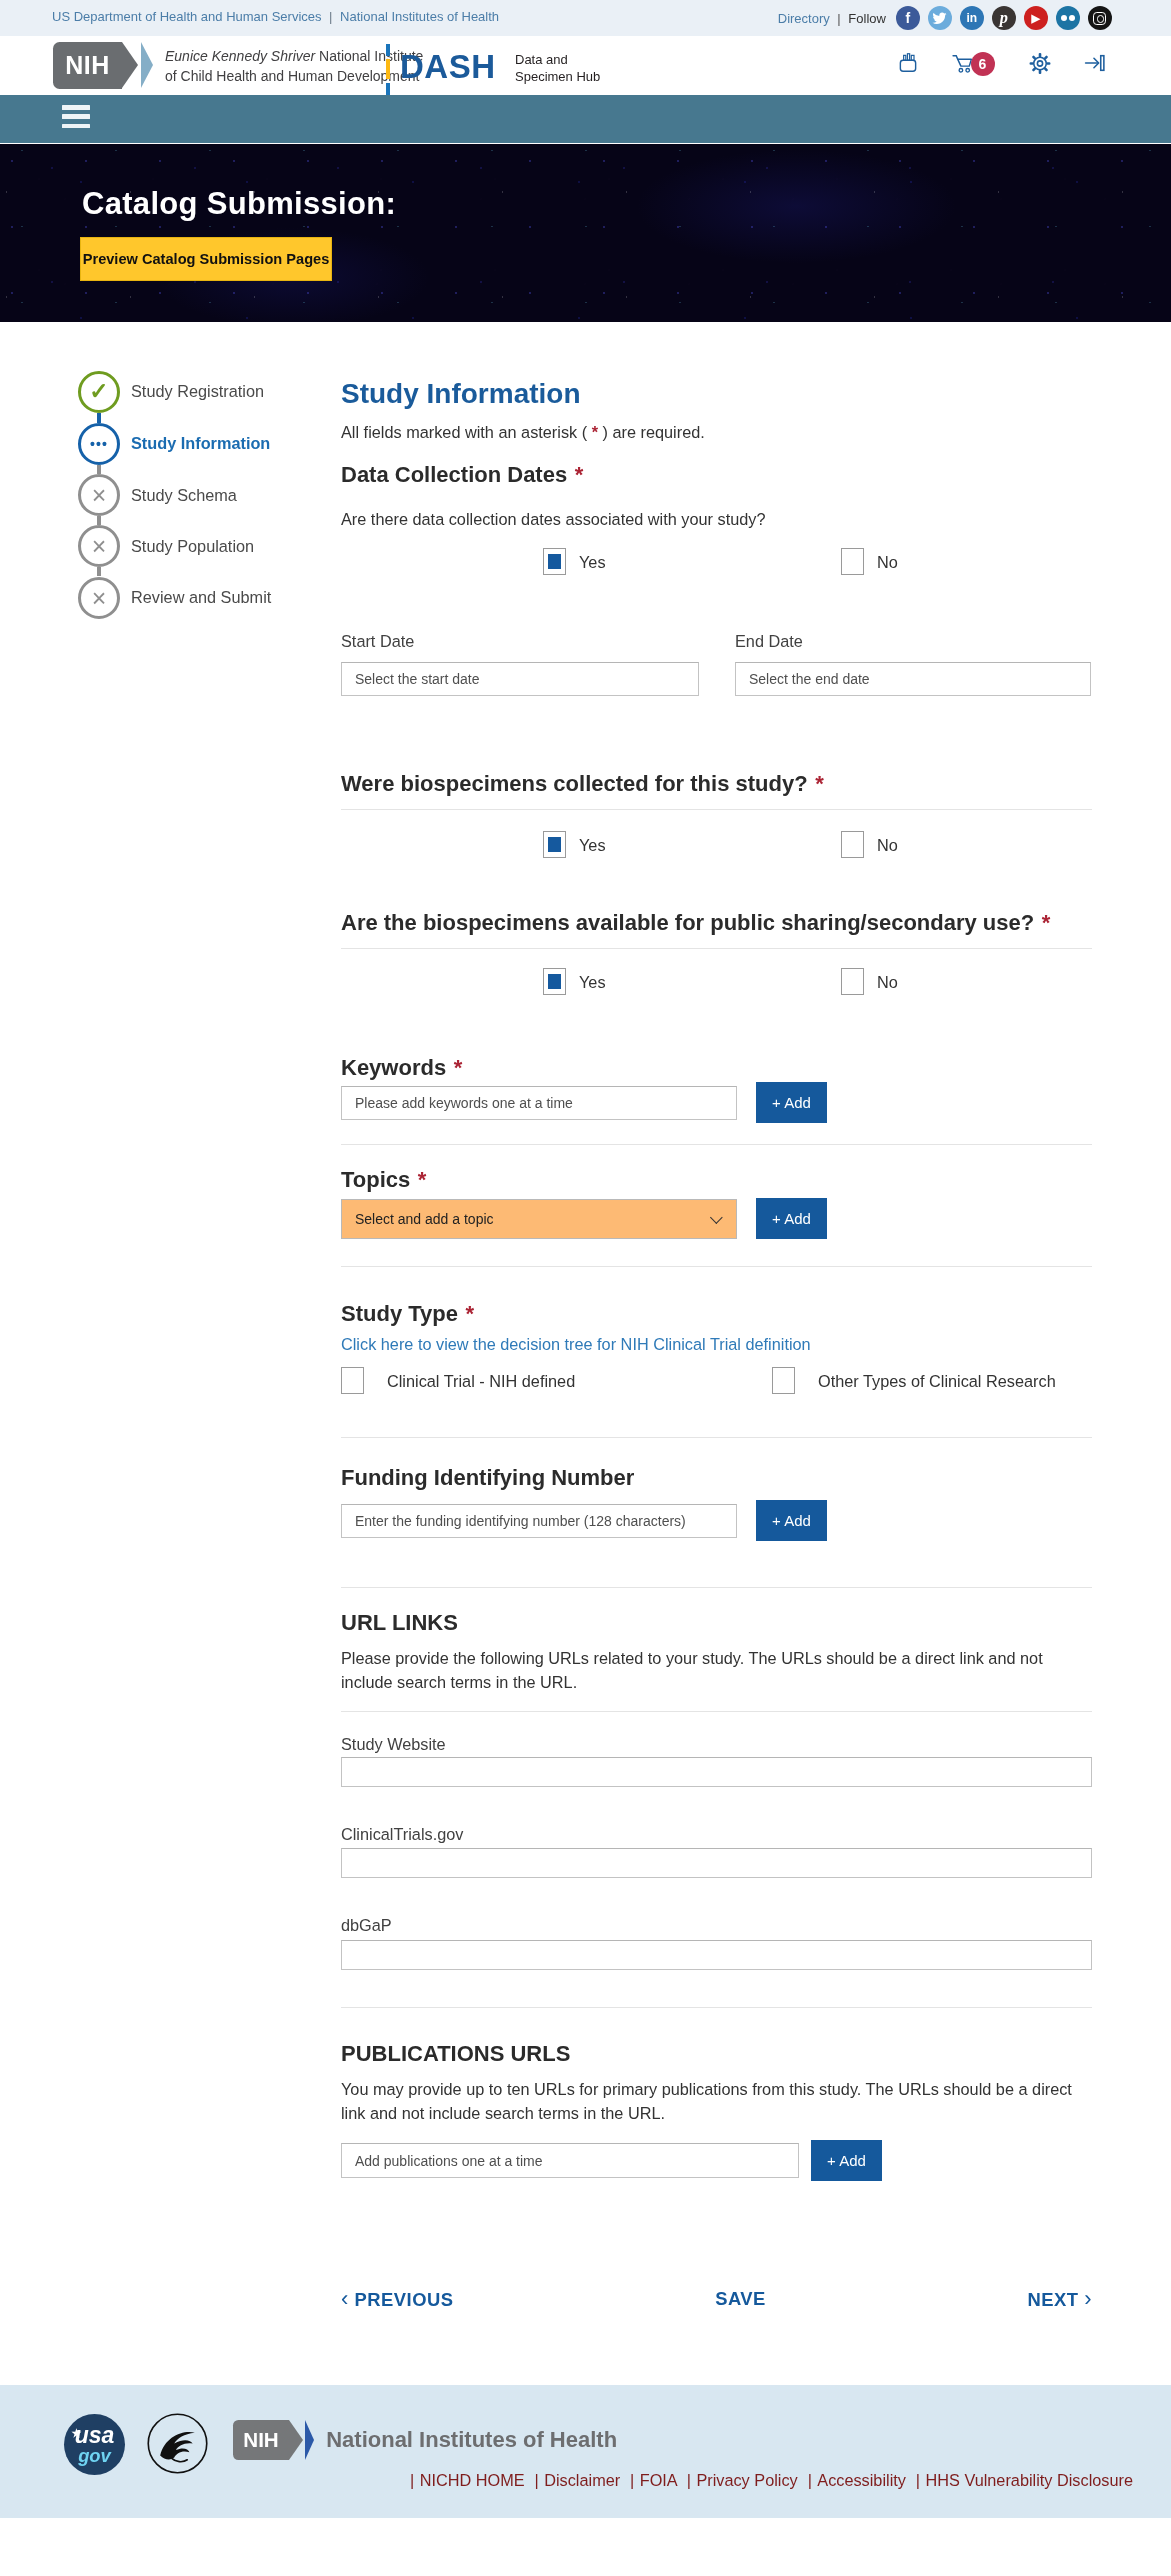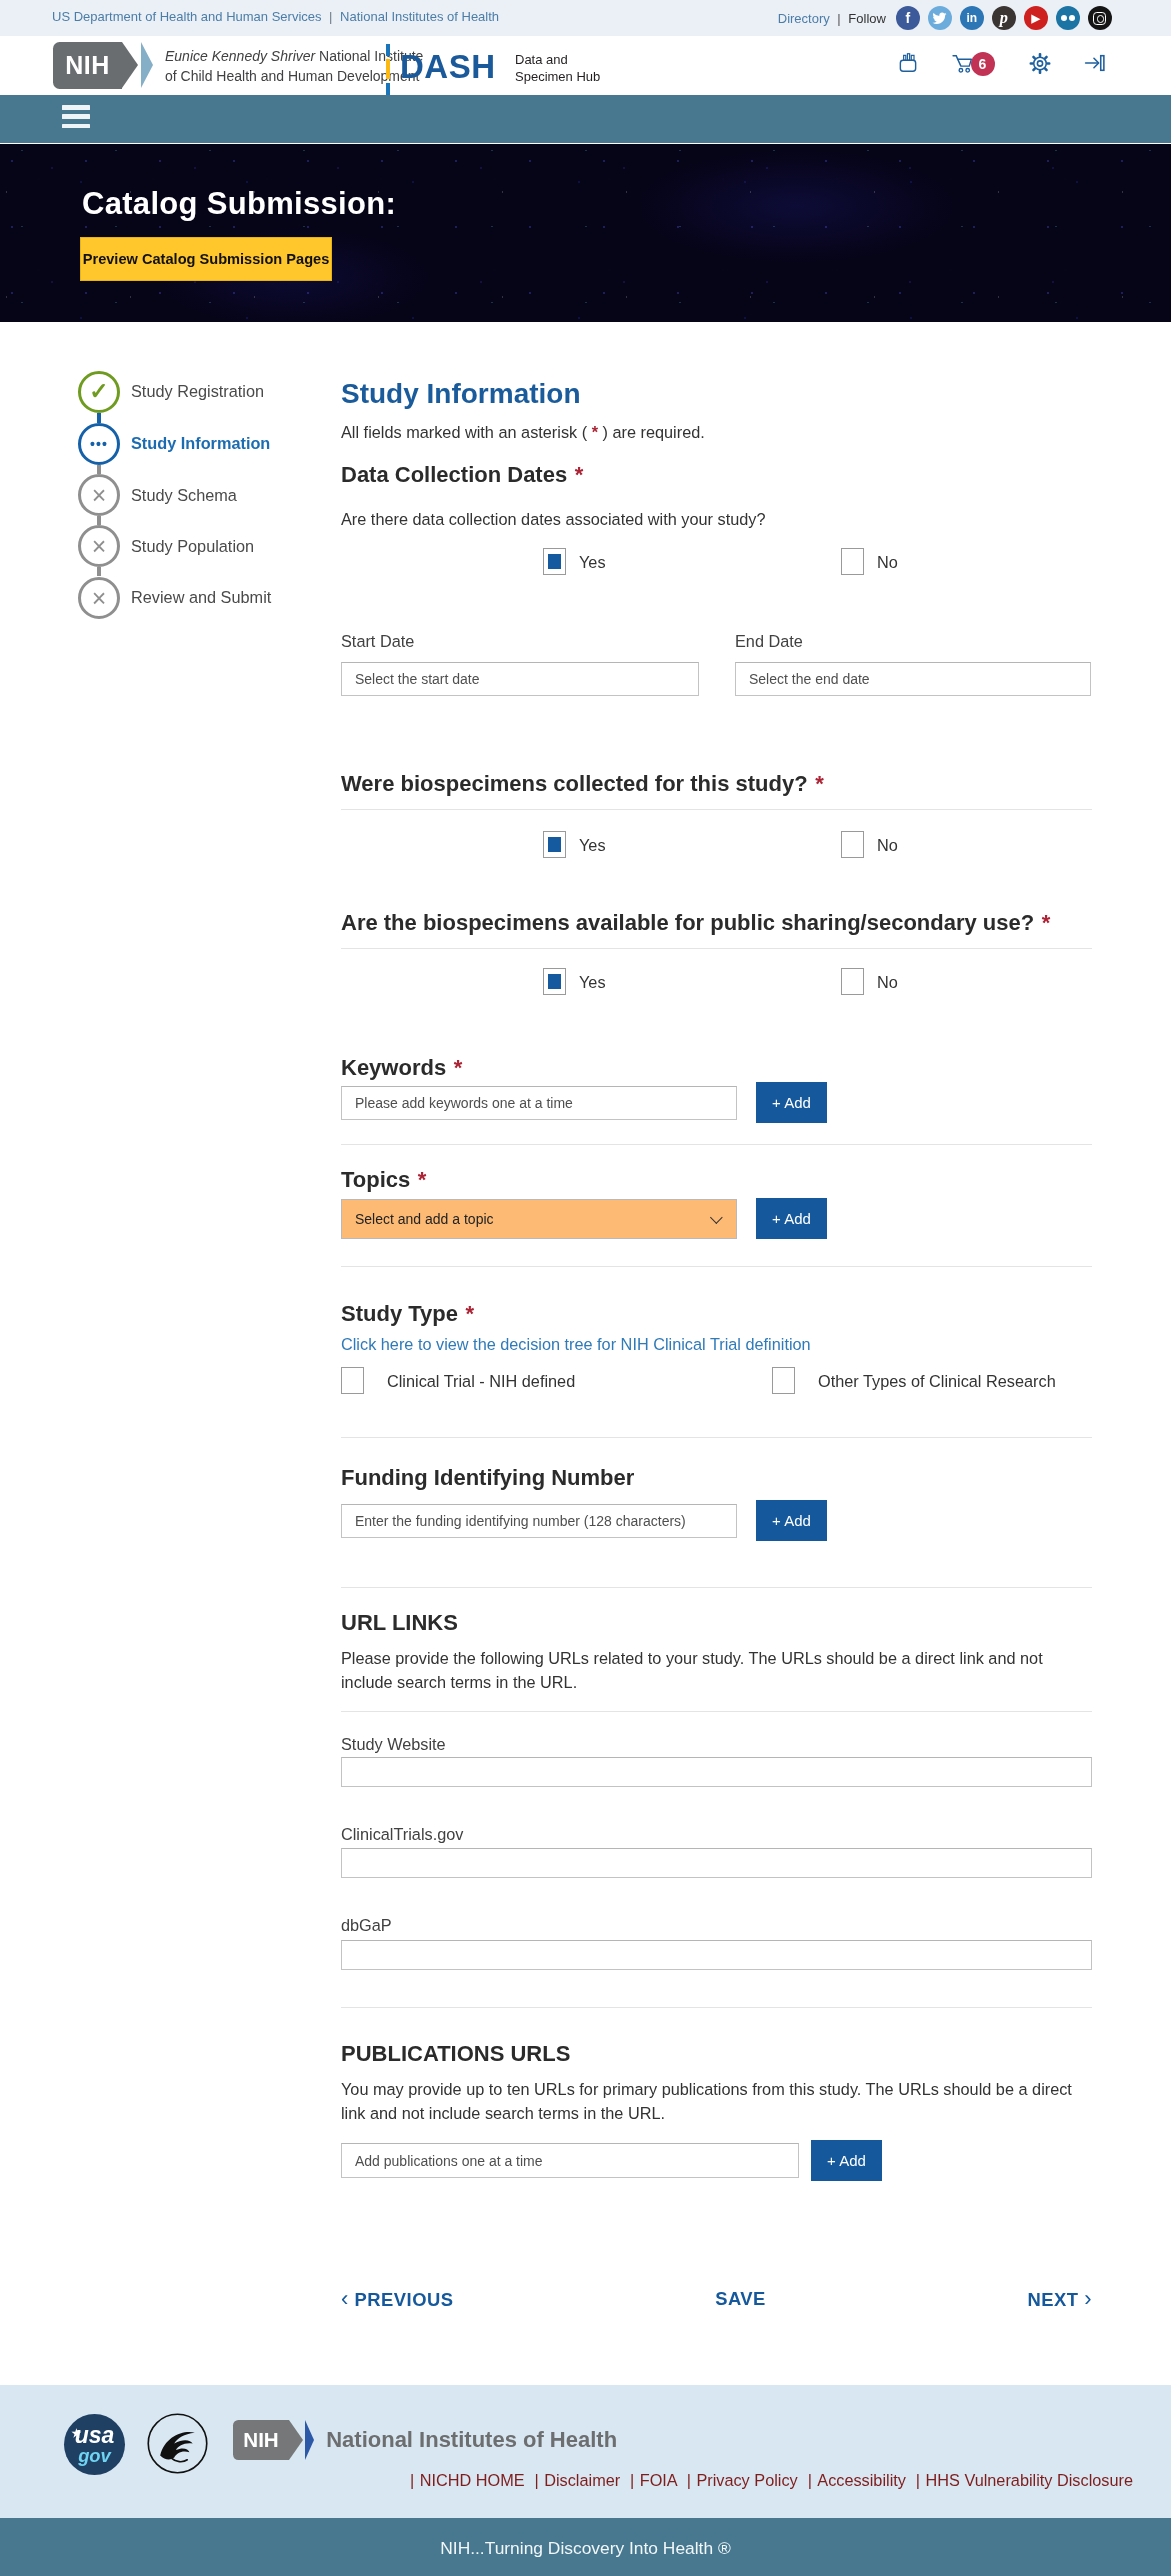--- a/index.html
+++ b/index.html
@@ -390,18 +390,15 @@
     <div class="footer-links">
       <span class="pipe">|</span><span class="flink">NICHD HOME</span>
       <span class="pipe">|</span><span class="flink">Disclaimer</span>
       <span class="pipe">|</span><span class="flink">FOIA</span>
       <span class="pipe">|</span><span class="flink">Privacy Policy</span>
       <span class="pipe">|</span><span class="flink">Accessibility</span>
       <span class="pipe">|</span><span class="flink">HHS Vulnerability Disclosure</span>
     </div>
   </div>
 
-  <div class="tealbar">
-    <div class="tagline">NIH...Turning Discovery Into Health ®</div>
-  </div>
 
 </div>
 
 
 </body></html>

